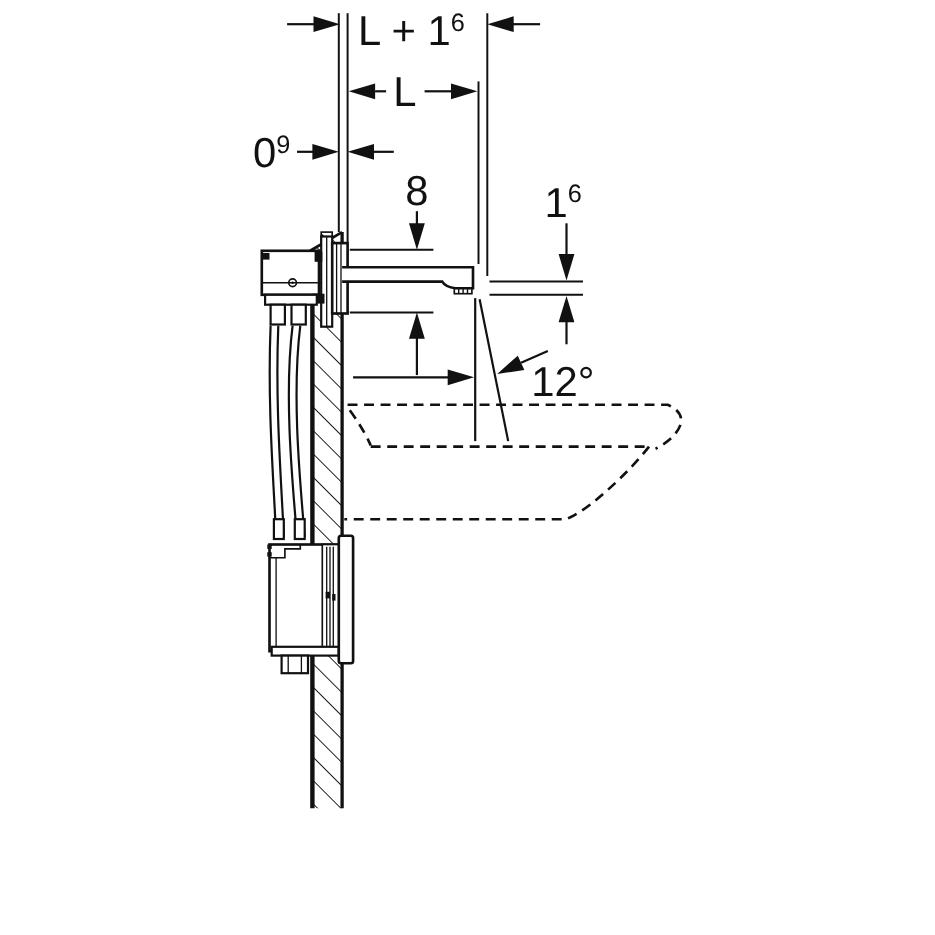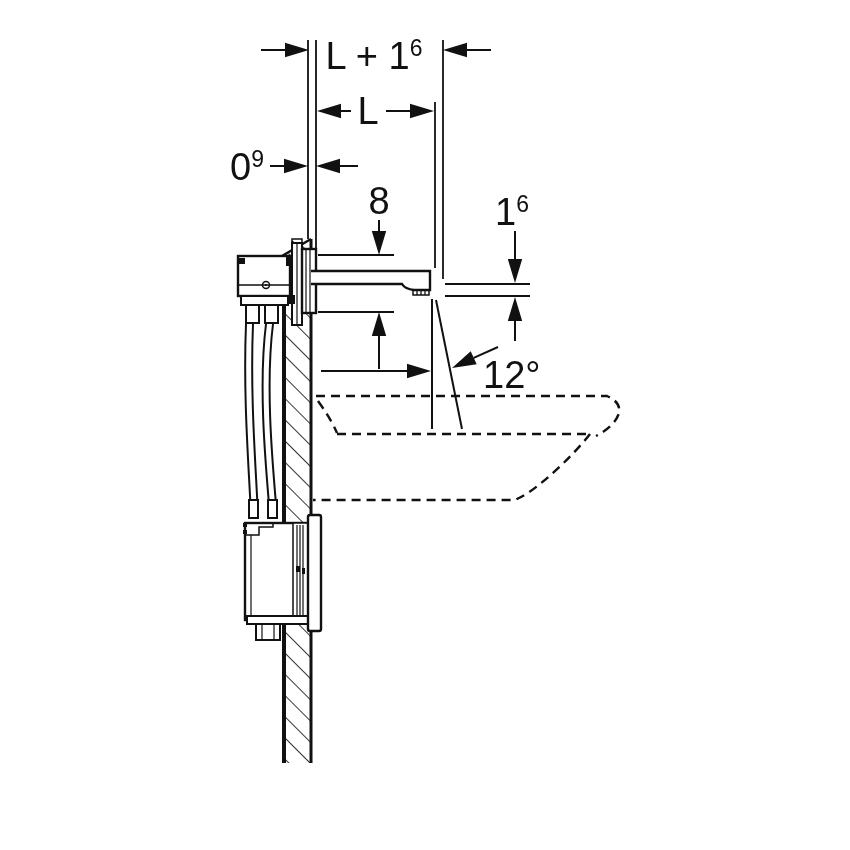--- a/index.html
+++ b/index.html
@@ -1,16 +1,16 @@
 <!DOCTYPE html>
 <html><head>
 <meta charset="utf-8">
 <style>
   html,body{margin:0;padding:0;background:#fff;}
-  .stage{position:relative;width:850px;height:735px;background:#fff;overflow:hidden;margin-top:28px;}
+  .stage{position:relative;width:850px;height:735px;background:#fff;overflow:hidden;}
   svg{display:block;}
   .dim-label{font-family:"Liberation Sans","DejaVu Sans",sans-serif;font-size:38px;fill:#111;}
   .sup{font-size:23px;}
 </style>
 </head>
 <body>
 
 <div class="stage">
 <svg width="850" height="850" viewBox="0 0 850 850">
   <defs>

